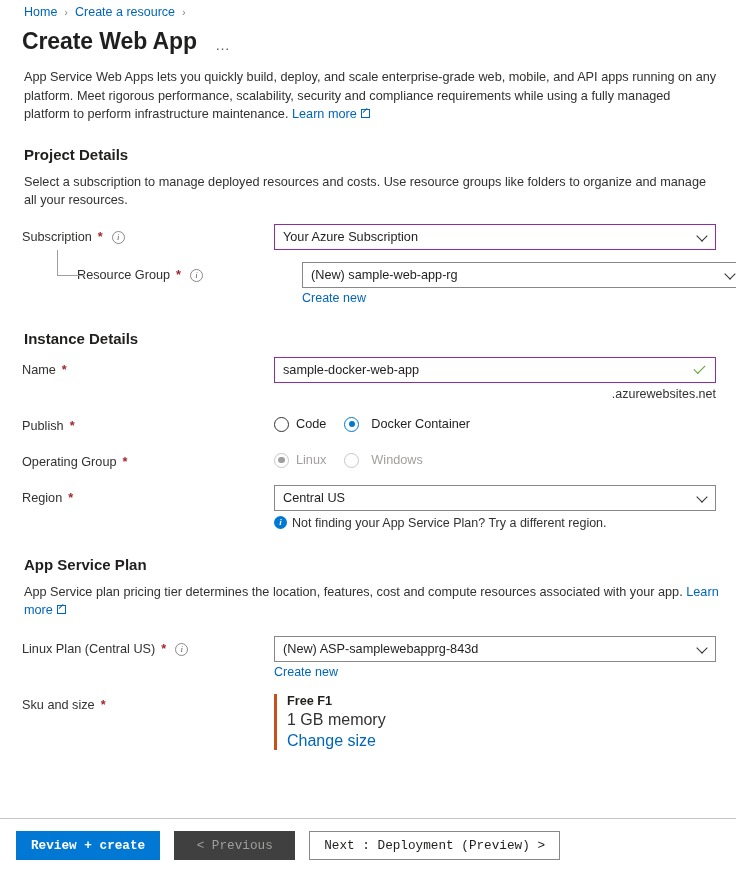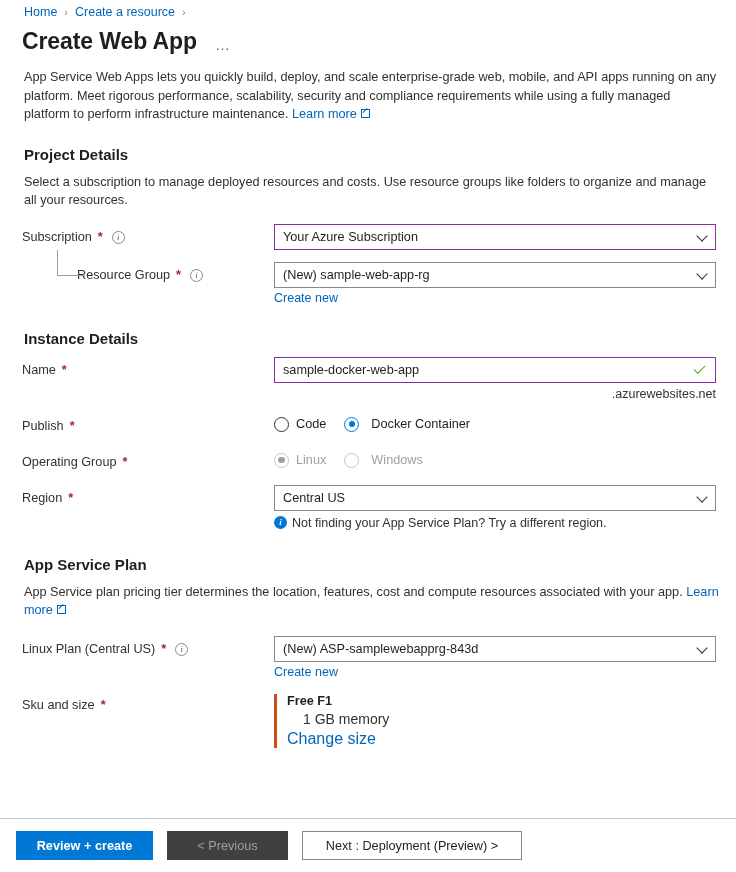--- a/index.html
+++ b/index.html
@@ -167,37 +167,37 @@
     display: inline-flex; align-items: center; justify-content: center;
     flex: 0 0 auto; line-height: 1;
   }
 
   
   .sku-block {
     border-left: 3px solid #c8511b;
     padding-left: 10px; margin-top: 2px;
   }
   .sku-title { font-size: 12.7px; font-weight: 700; color: #201f1e; margin-bottom: 3px; }
-  .sku-sub { font-size: 14px; color: #323130; margin-bottom: 3px; margin-left: 16px; }
+  .sku-sub { font-size: 16px; color: #323130; margin-bottom: 3px; }
 
   
   .footer-sep {
     position: absolute; left: 0; top: 818px;
     width: 736px; height: 1px; background: #c8c6c4;
   }
   .footer {
     position: absolute; left: 0; top: 819px;
     width: 736px; height: 53px; background: #fff;
     display: flex; align-items: center; gap: 14px;
     padding-left: 16px;
   }
   .btn {
     height: 29px; font-size: 12.7px;
     display: inline-flex; align-items: center; justify-content: center;
-    cursor: pointer; border: 1px solid transparent; padding: 4px 14px;
+    cursor: pointer; border: 1px solid transparent; padding: 4px 14px; font-family: Liberation Mono, monospace;
   }
   .btn-primary {
     background: #0078d4; color: #fff; font-weight: 600;
     min-width: 137px;
   }
   .btn-disabled {
     background: #404040; color: #a19f9d; min-width: 121px;
     cursor: default;
   }
   .btn-default {
@@ -241,21 +241,21 @@
           <span class="info-i">i</span>
         </div>
         <div class="field-cell">
           <div class="select focused">
             <span>Your Azure Subscription</span>
             <span class="chev"></span>
           </div>
         </div>
       </div>
 
-      <div class="row" style="margin-top:12px;">
+      <div class="row" style="margin-top:12px;gap:28px;">
         <div class="tree-elbow"></div>
         <div class="label-cell indent">
           <span>Resource Group</span>
             <span class="req">*</span>
           <span class="info-i">i</span>
         </div>
         <div class="field-cell">
           <div class="select">
             <span>(New) sample-web-app-rg</span>
             <span class="chev"></span>

